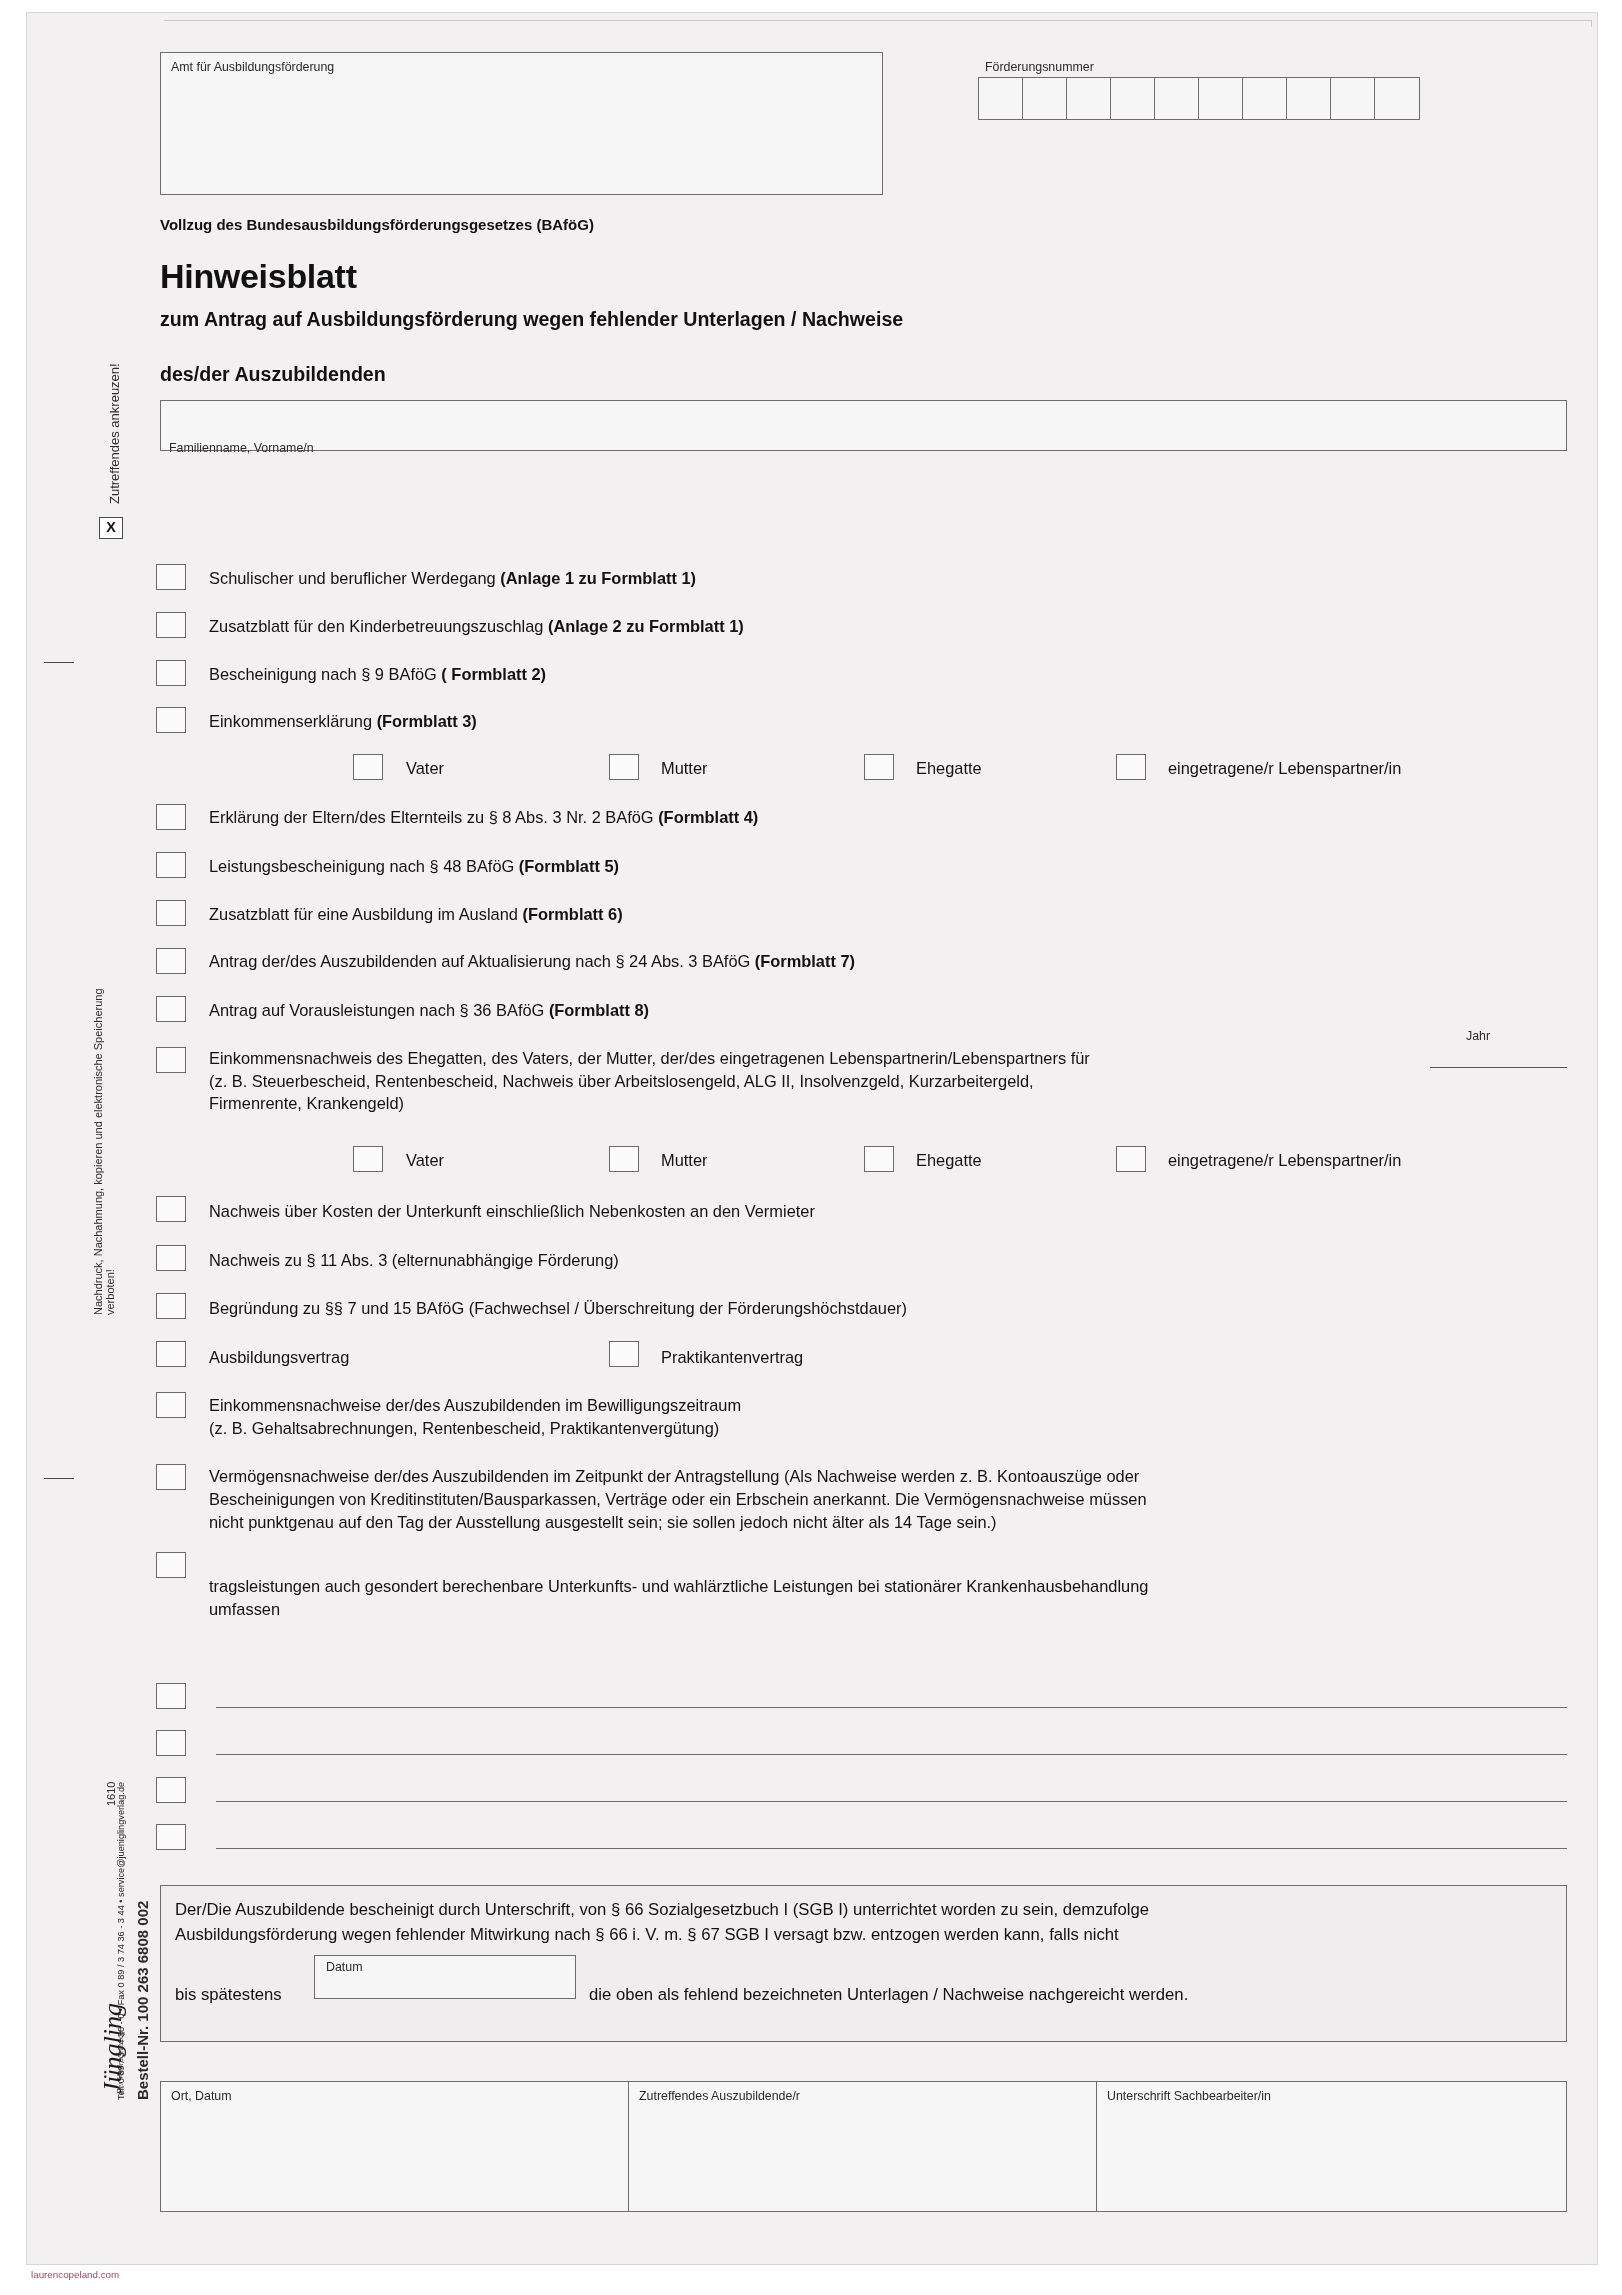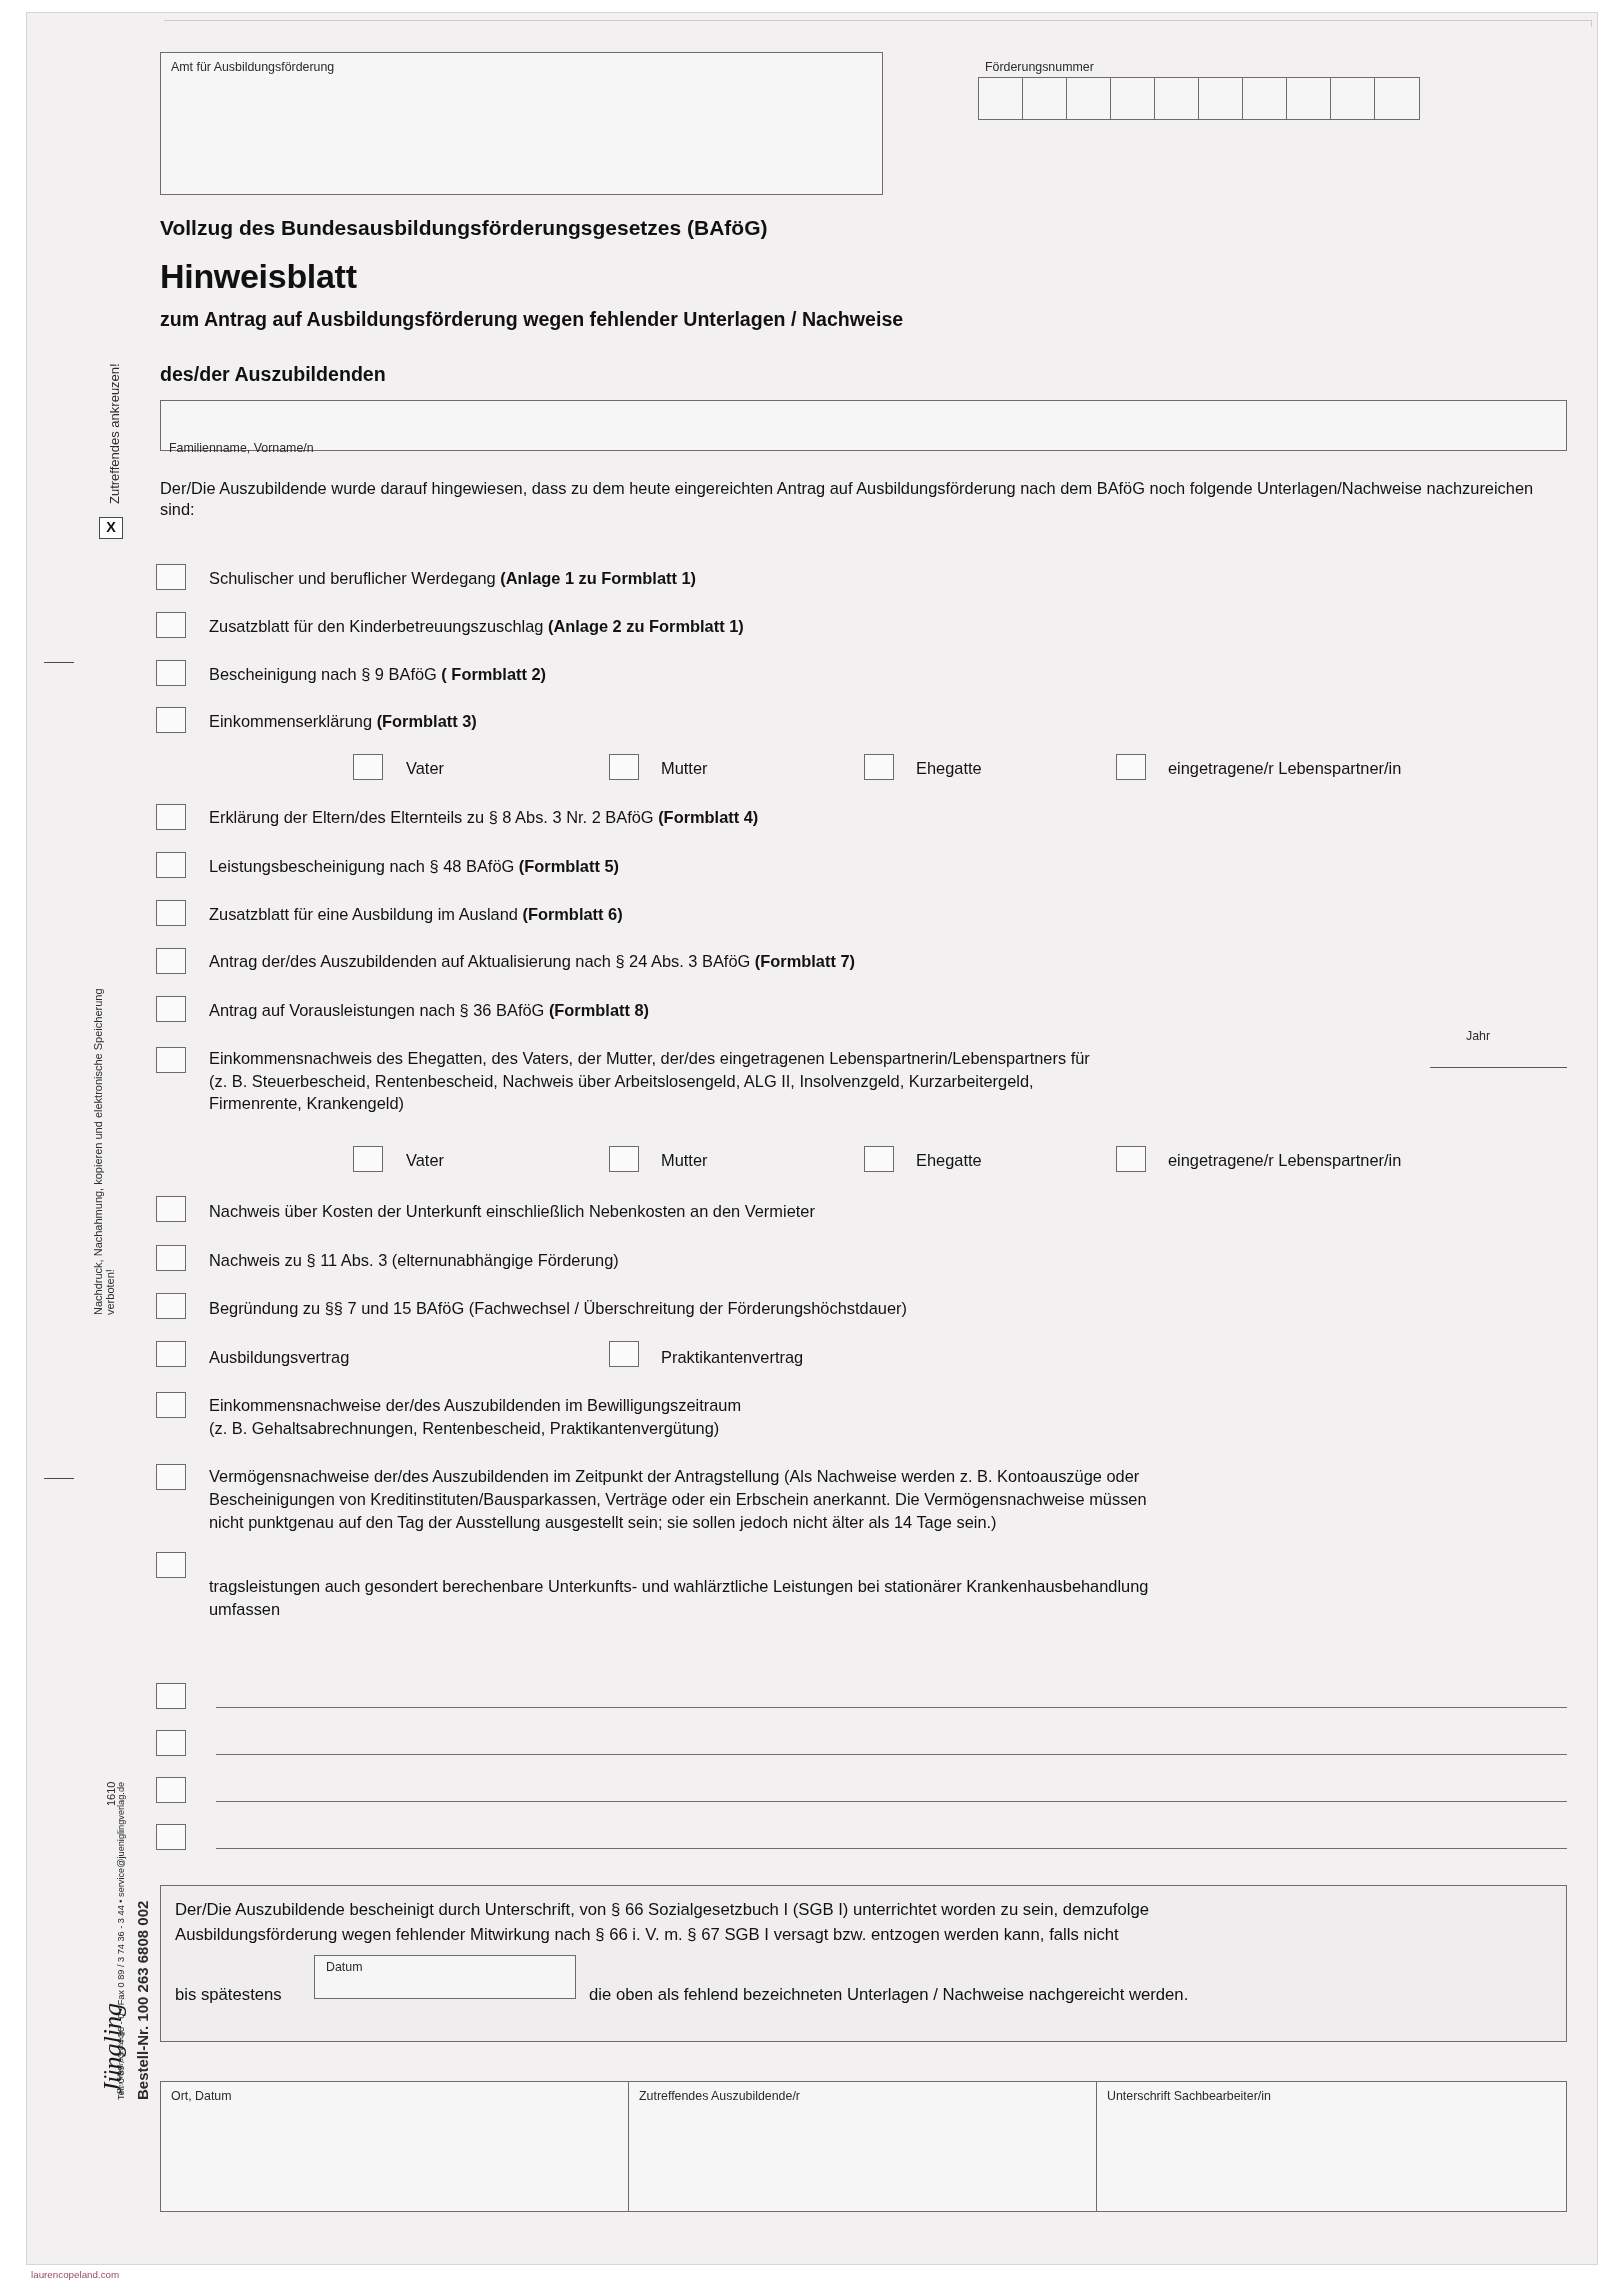--- a/index.html
+++ b/index.html
@@ -69,21 +69,21 @@
   }
   .txt {
     position: absolute;
     font-size: 16.4px;
     color: #121212;
     line-height: 1.28;
   }
   .txt b { font-weight: bold; }
   .title1 {
     position: absolute;
-    font-size: 21px;
+    font-size: 15px;
     font-weight: bold;
     color: #111;
   }
   .title2 {
     position: absolute;
     font-size: 34px;
     font-weight: bold;
     color: #111;
     letter-spacing: -0.3px;
   }
@@ -196,21 +196,20 @@
     </div>
 
     <div class="title1" style="left:160px; top:216px;">Vollzug des Bundesausbildungsförderungsgesetzes (BAföG)</div>
     <div class="title2" style="left:160px; top:257px;">Hinweisblatt</div>
     <div class="title3" style="left:160px; top:308px;">zum Antrag auf Ausbildungsförderung wegen fehlender Unterlagen / Nachweise</div>
     <div class="title3" style="left:160px; top:363px;">des/der Auszubildenden</div>
 
     <div class="box" style="left:160px; top:400px; width:1407px; height:51px;"></div>
     <div class="box-label" style="left:169px; top:406px;margin-top:35px;">Familienname, Vorname/n</div>
 
-    <div class="txt" style="left:160px; top:478px; width:1407px;">Der/Die Auszubildende wurde darauf hingewiesen, dass zu dem heute eingereichten Antrag auf Ausbildungsförderung nach dem BAföG noch folgende Unterlagen/Nachweise nachzureichen sind:</div>
 
     <div class="cb" style="left:156px; top:564px;"></div>
     <div class="txt" style="left:209px; top:568px;">
       <span>Schulischer und beruflicher Werdegang </span><b>(Anlage 1 zu Formblatt 1)</b>
     </div>
 
     <div class="cb" style="left:156px; top:612px;"></div>
     <div class="txt" style="left:209px; top:616px;">
       <span>Zusatzblatt für den Kinderbetreuungszuschlag </span><b>(Anlage 2 zu Formblatt 1)</b>
     </div>

